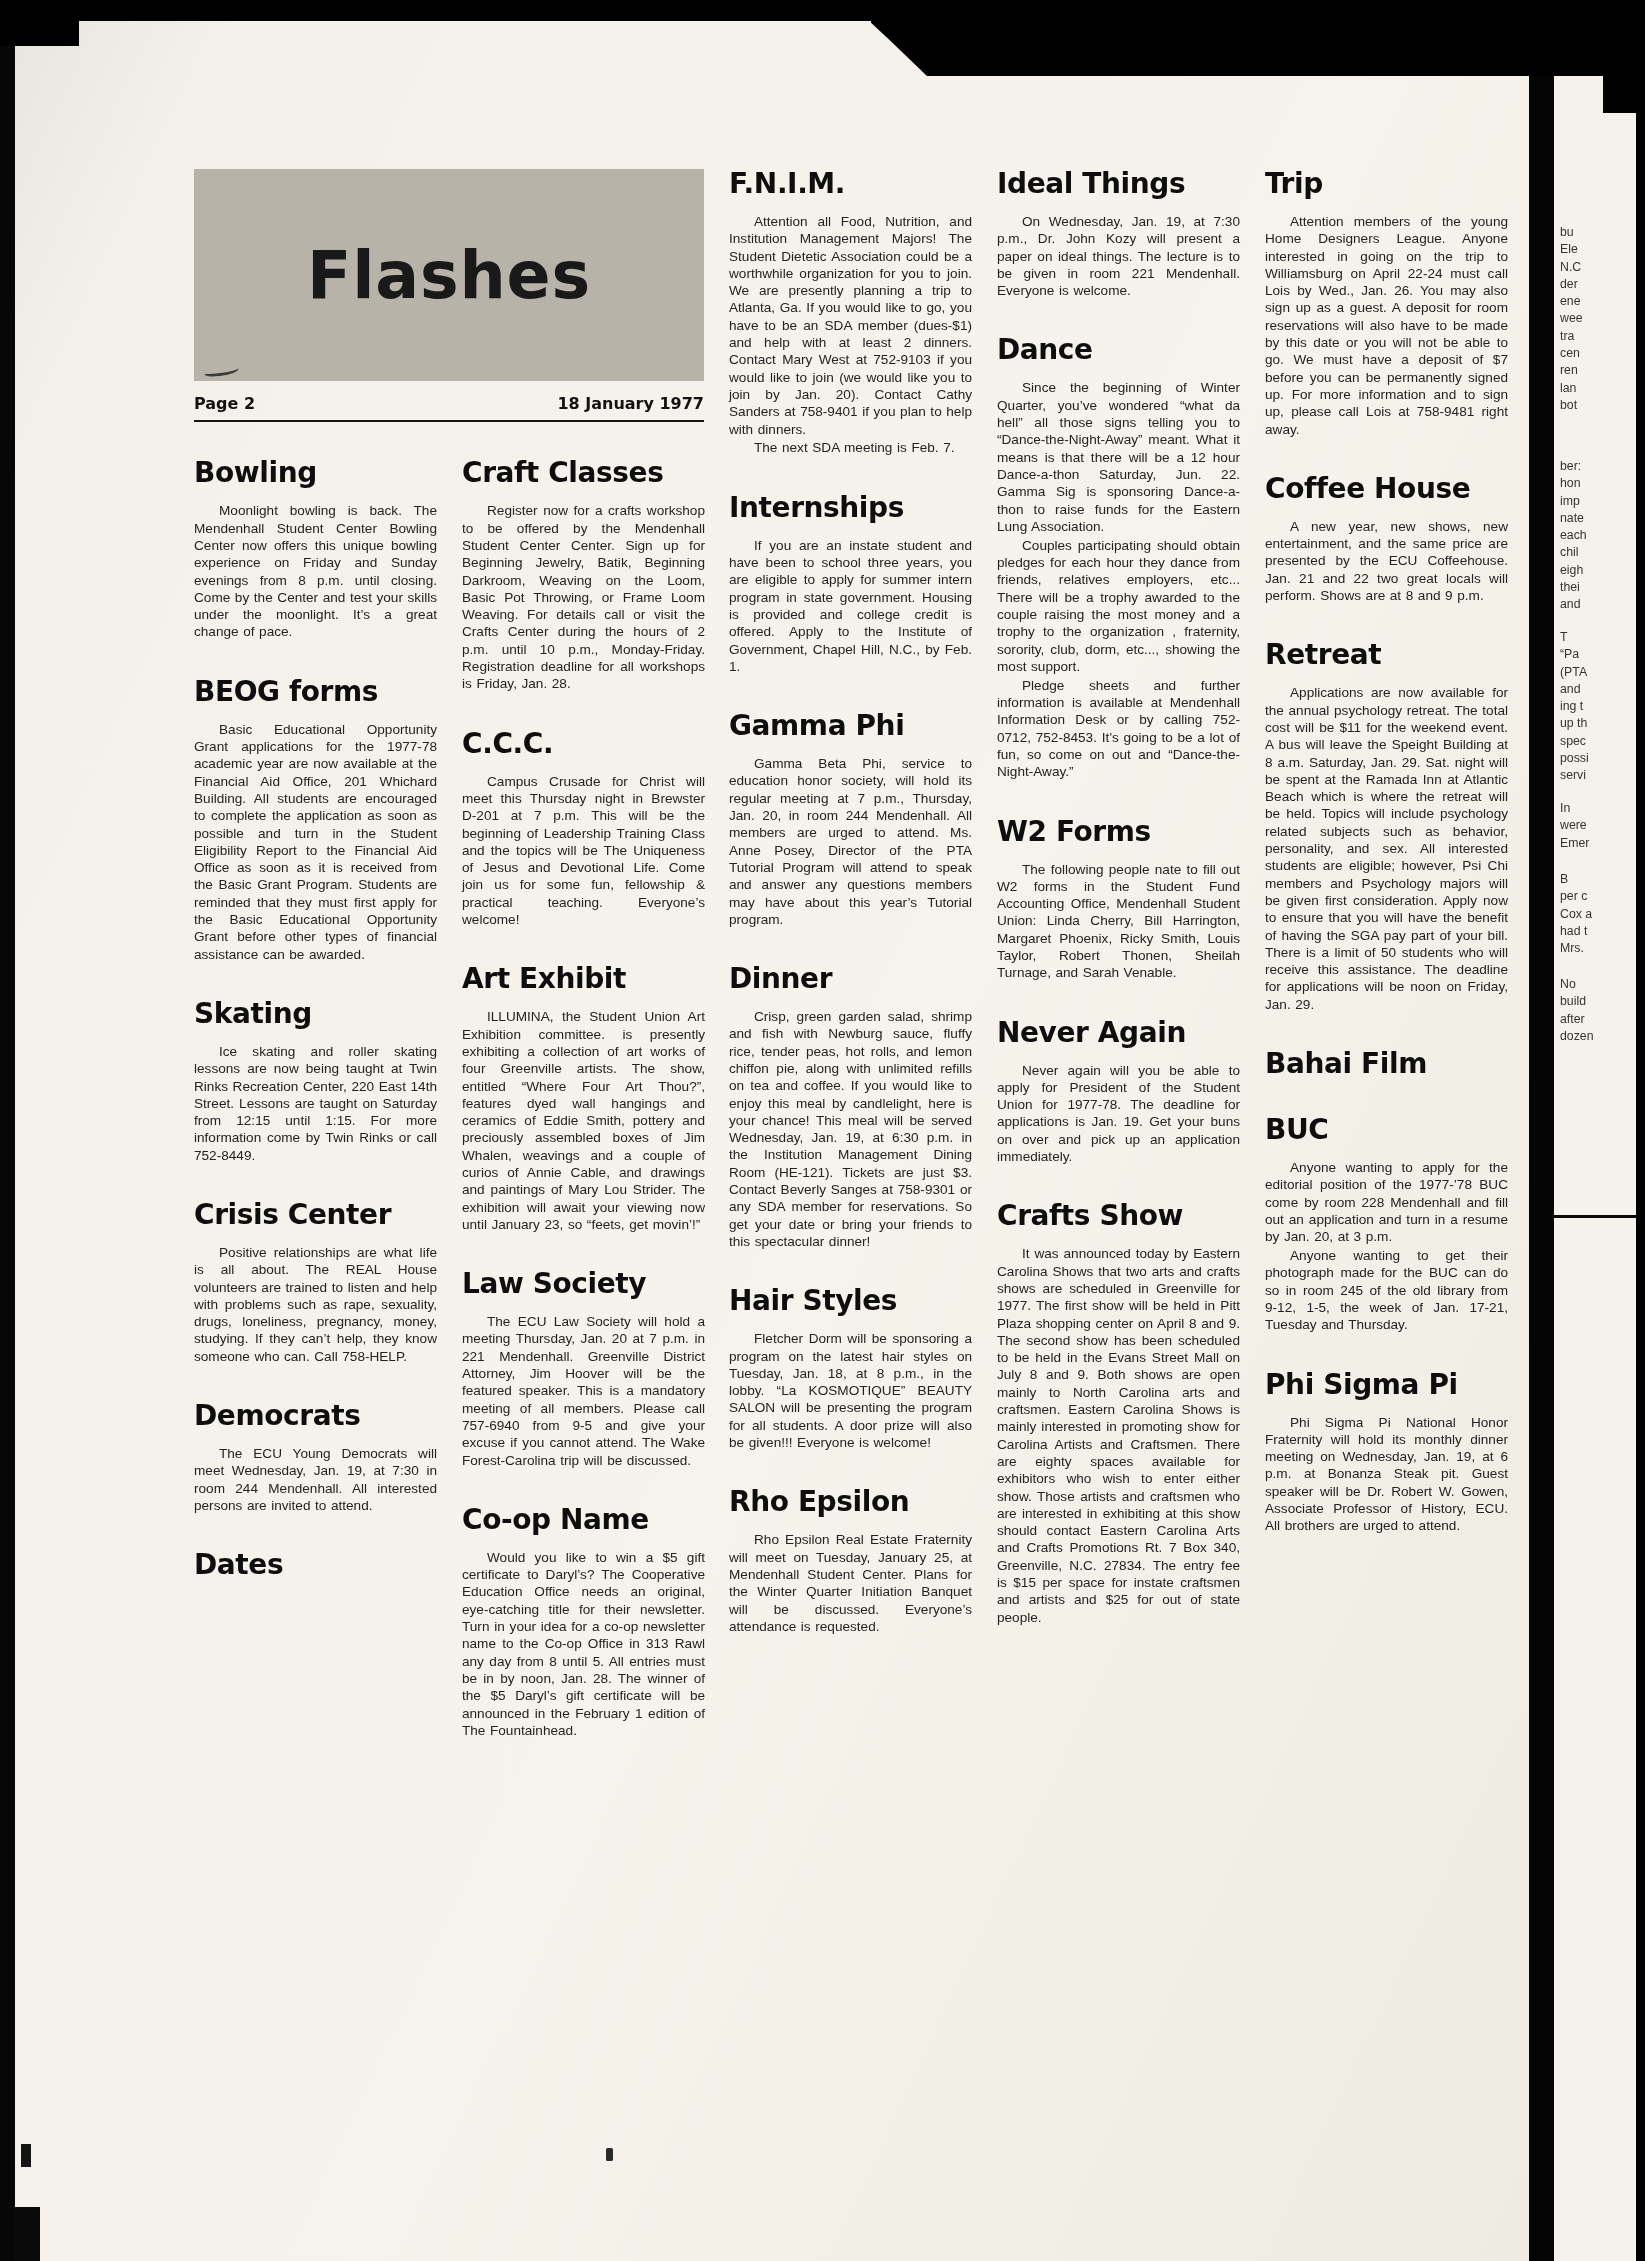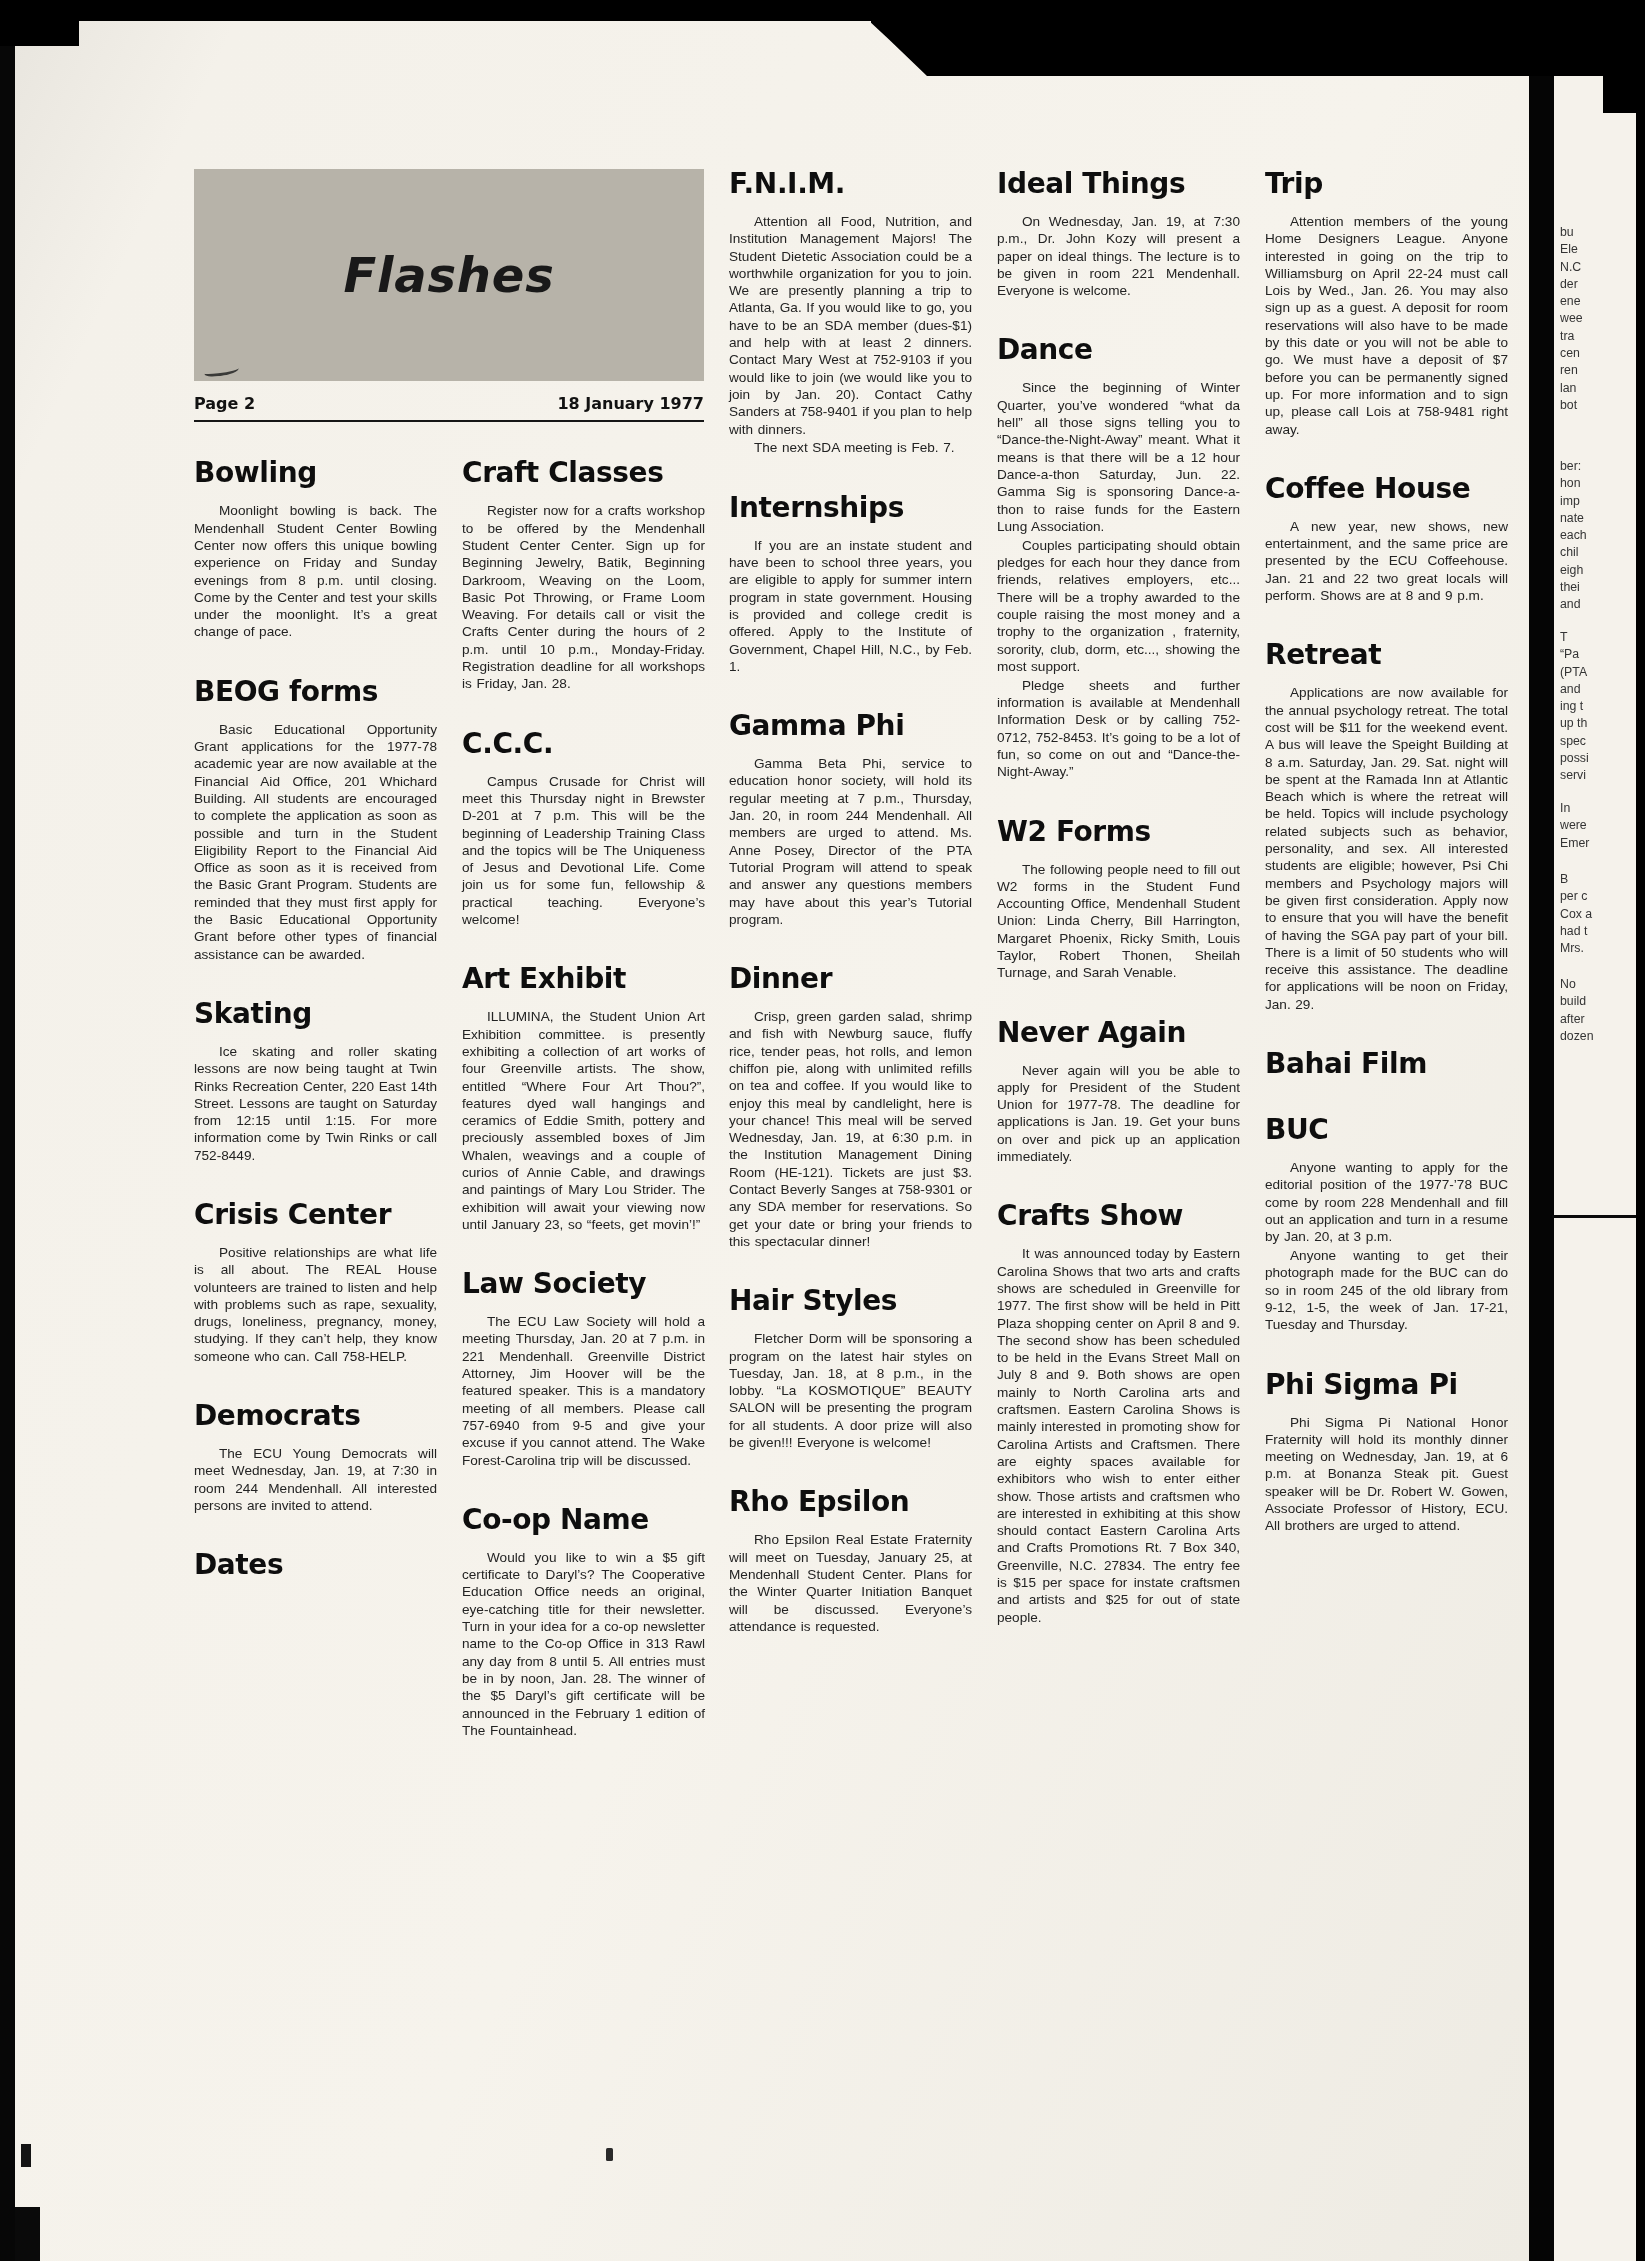--- a/index.html
+++ b/index.html
@@ -20,21 +20,21 @@
   .double{flex:0 0 510px;width:510px;}
   .cols2{display:flex;gap:25px;align-items:flex-start;}
 
   
   .flashes-box{
     position:relative;height:212px;background:#b7b3a9;
     display:flex;align-items:center;justify-content:center;margin-bottom:13px;
   }
   .flashes-text{
     font-family:"DejaVu Sans","Liberation Sans",sans-serif;
-    font-weight:bold;font-size:48px;color:#191919;letter-spacing:0.8px;font-style:italic;
+    font-weight:bold;font-size:65px;color:#191919;letter-spacing:0.8px;
   }
   .scribble{
     position:absolute;left:10px;bottom:5px;width:35px;height:7.4px;
     border-bottom:3.3px solid #3a3a38;border-radius:0 0 60% 40%;transform:rotate(-6deg);
   }
   .dateline{
     display:flex;justify-content:space-between;align-items:flex-end;
     font-family:"DejaVu Sans",sans-serif;font-weight:bold;font-size:16px;color:#121212;
     padding-bottom:7.4px;border-bottom:2.5px solid #161616;margin-bottom:36px;
   }
@@ -177,21 +177,21 @@
           <p>On Wednesday, Jan. 19, at 7:30 p.m., Dr. John Kozy will present a paper on ideal things. The lecture is to be given in room 221 Mendenhall. Everyone is welcome.</p>
         </section>
         <section class="item">
           <h2>Dance</h2>
           <p>Since the beginning of Winter Quarter, you’ve wondered “what da hell” all those signs telling you to “Dance-the-Night-Away” meant. What it means is that there will be a 12 hour Dance-a-thon Saturday, Jun. 22. Gamma Sig is sponsoring Dance-a-thon to raise funds for the Eastern Lung Association.</p>
           <p>Couples participating should obtain pledges for each hour they dance from friends, relatives employers, etc... There will be a trophy awarded to the couple raising the most money and a trophy to the organization , fraternity, sorority, club, dorm, etc..., showing the most support.</p>
           <p>Pledge sheets and further information is available at Mendenhall Information Desk or by calling 752-0712, 752-8453. It’s going to be a lot of fun, so come on out and “Dance-the-Night-Away.”</p>
         </section>
         <section class="item">
           <h2>W2 Forms</h2>
-          <p>The following people need to fill out W2 forms in the Student Fund Accounting Office, Mendenhall Student Union: Linda Cherry, Bill Harrington, Margaret Phoenix, Ricky Smith, Louis Taylor, Robert Thonen, Sheilah Turnage, and Sarah Venable.</p>
+          <p>The following people nate to fill out W2 forms in the Student Fund Accounting Office, Mendenhall Student Union: Linda Cherry, Bill Harrington, Margaret Phoenix, Ricky Smith, Louis Taylor, Robert Thonen, Sheilah Turnage, and Sarah Venable.</p>
         </section>
         <section class="item">
           <h2>Never Again</h2>
           <p>Never again will you be able to apply for President of the Student Union for 1977-78. The deadline for applications is Jan. 19. Get your buns on over and pick up an application immediately.</p>
         </section>
         <section class="item">
           <h2>Crafts Show</h2>
           <p>It was announced today by Eastern Carolina Shows that two arts and crafts shows are scheduled in Greenville for 1977. The first show will be held in Pitt Plaza shopping center on April 8 and 9. The second show has been scheduled to be held in the Evans Street Mall on July 8 and 9. Both shows are open mainly to North Carolina arts and craftsmen. Eastern Carolina Shows is mainly interested in promoting show for Carolina Artists and Craftsmen. There are eighty spaces available for exhibitors who wish to enter either show. Those artists and craftsmen who are interested in exhibiting at this show should contact Eastern Carolina Arts and Crafts Promotions Rt. 7 Box 340, Greenville, N.C. 27834. The entry fee is $15 per space for instate craftsmen and artists and $25 for out of state people.</p>
         </section>
       </div>

